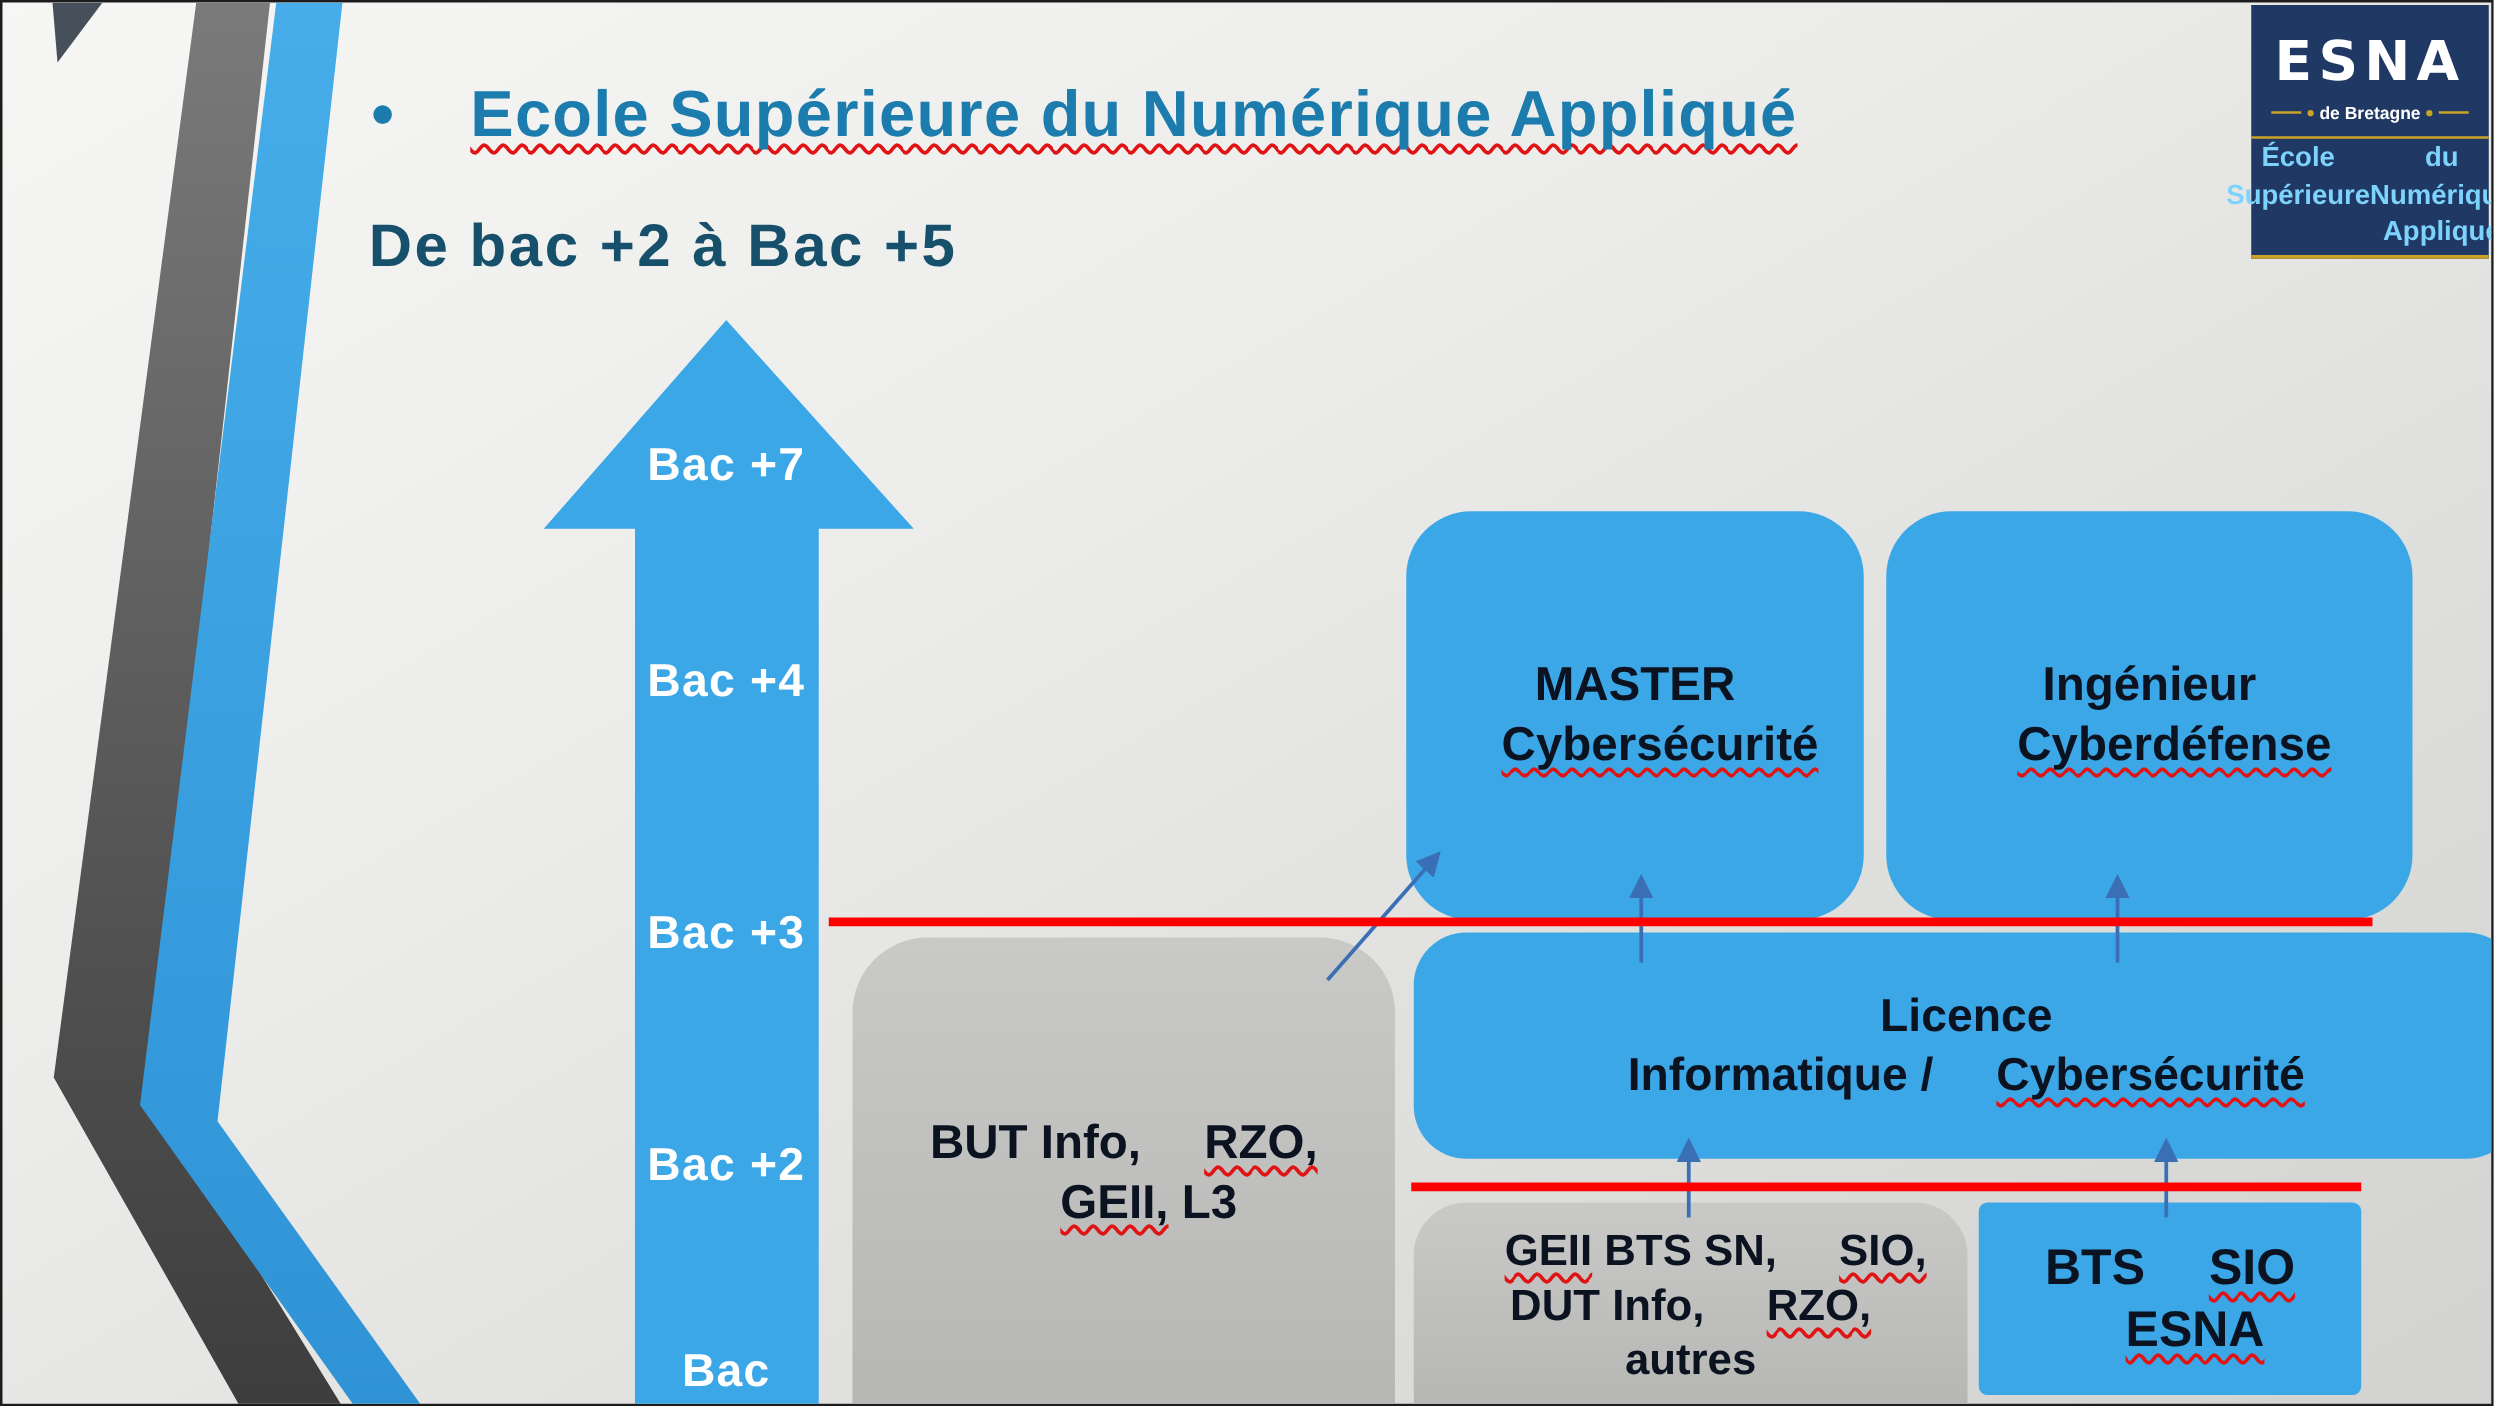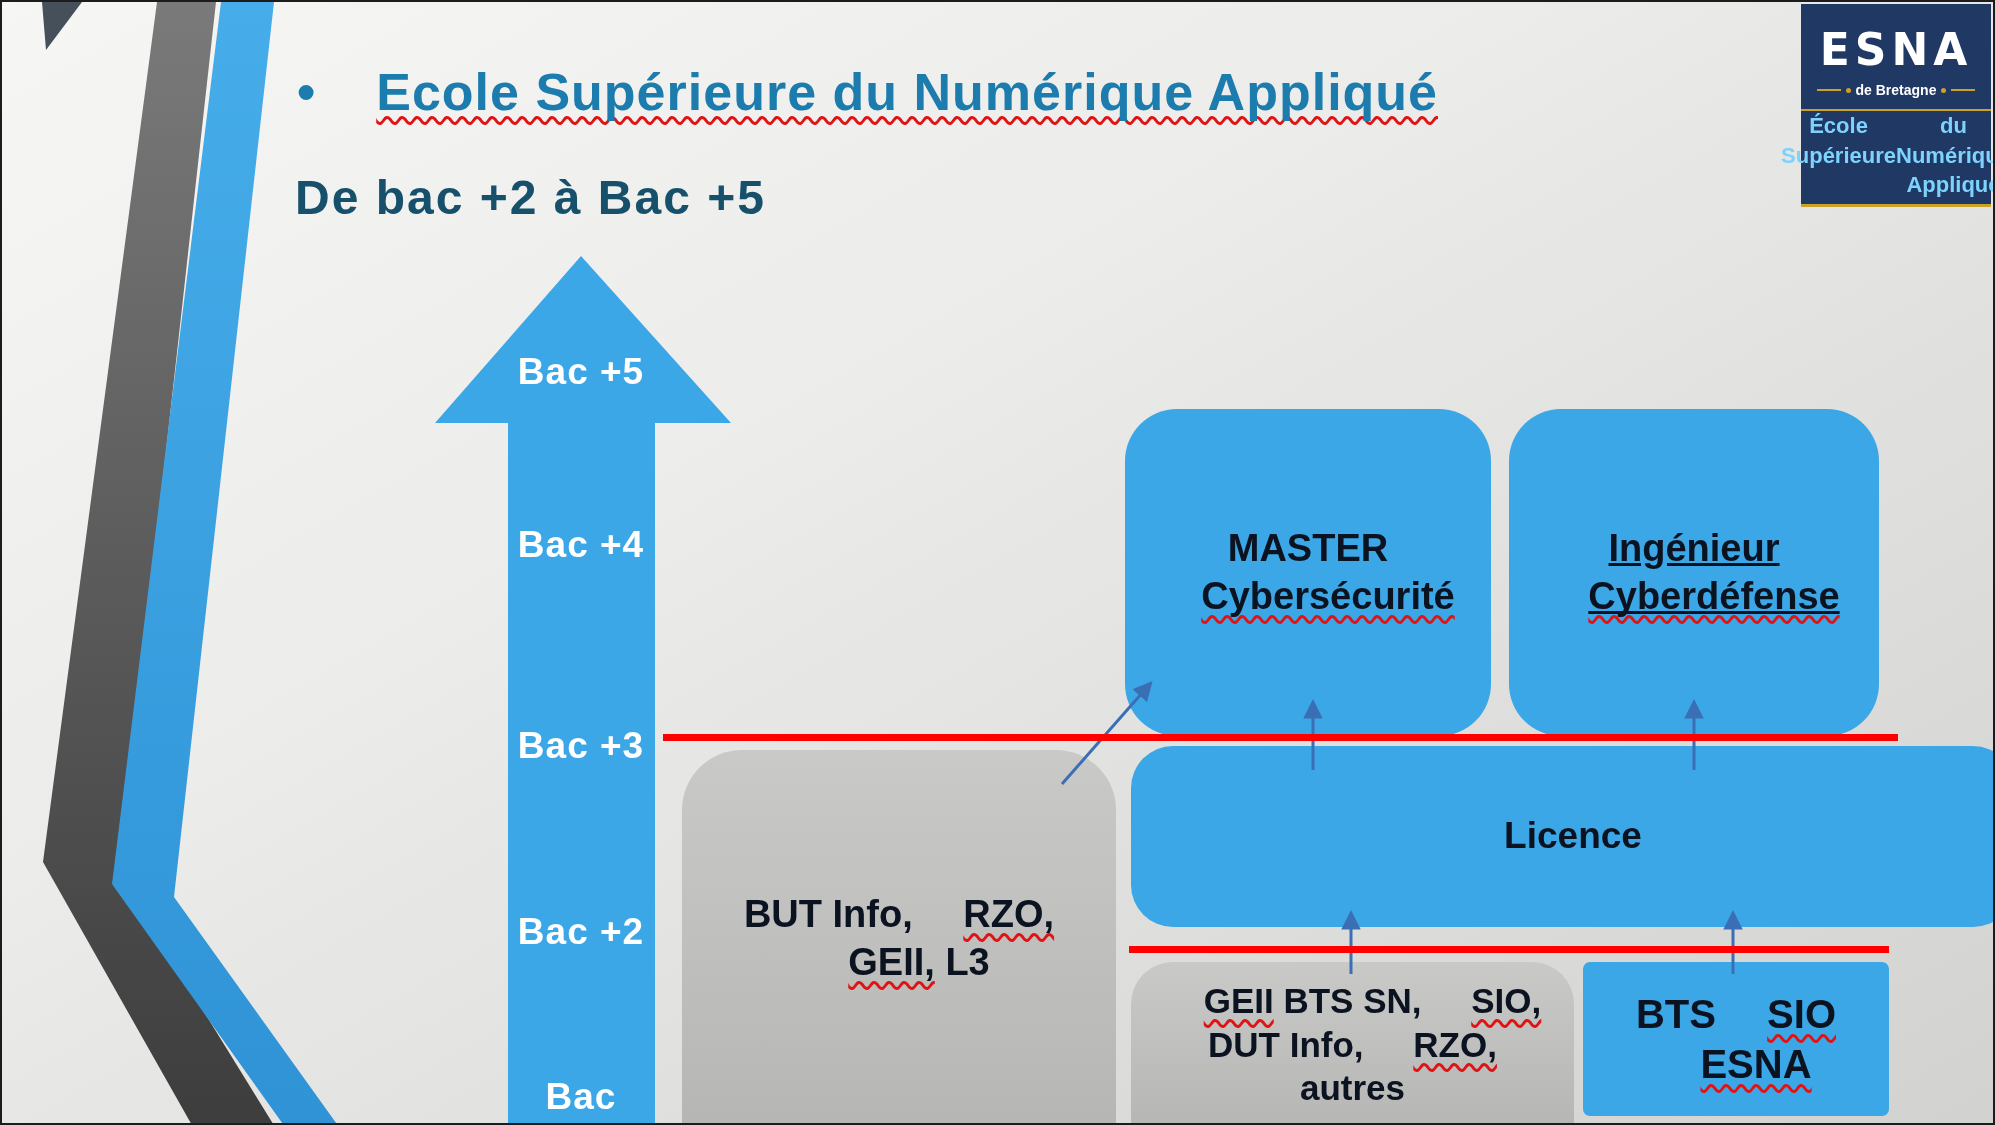--- a/index.html
+++ b/index.html
@@ -84,21 +84,21 @@
   .box {
     position:absolute; z-index:3;
     display:flex; flex-direction:column; align-items:center; justify-content:center;
     text-align:center; font-weight:700; color:#0b1220;
   }
   .box.blue { background:#3CA7E7; }
   .box.gray { background:linear-gradient(180deg,#c9c9c8 0%, #b6b6b5 100%); }
   .bl { line-height:1.25; white-space:nowrap; }
 
   #box-master { left:1123px; top:407px; width:366px; height:327px; border-radius:52px; font-size:38px; }
-  #box-ing    { left:1507px; top:407px; width:370px; height:327px; border-radius:52px; font-size:38px;text-decoration:underline; }
+  #box-ing    { left:1507px; top:407px; width:421px; height:327px; border-radius:52px; font-size:38px; }
   #box-but    { left:680px;  top:748px; width:434px; height:377px; border-radius:60px 60px 0 0; font-size:38px; }
   #box-lic    { left:1129px; top:744px; width:884px; height:181px; border-radius:42px; font-size:37px; }
   #box-dut    { left:1129px; top:960px; width:443px; height:165px; border-radius:42px 42px 0 0; font-size:35px; }
   #box-bts    { left:1581px; top:960px; width:306px; height:154px; border-radius:7px; font-size:40px; }
 </style>
 </head>
 <body>
 
 <div class="slide">
 
@@ -136,21 +136,21 @@
       <span class="gold-dot"></span>
       <span class="gold-line"></span>
     </div>
     <div class="logo-divider"></div>
     <div class="logo-tagline">
       <div>École Supérieure</div>
       <div>du Numérique Appliqué</div>
     </div>
   </div>
 
-  <div class="ladder-label" id="lad5">Bac +5</div>
+  <div class="ladder-label" id="lad5">Bac +7</div>
   <div class="ladder-label" id="lad4">Bac +4</div>
   <div class="ladder-label" id="lad3">Bac +3</div>
   <div class="ladder-label" id="lad2">Bac +2</div>
   <div class="ladder-label" id="lad0">Bac</div>
 
   <div class="box blue" id="box-master">
     <div class="bl">MASTER</div>
     <div class="bl sq">Cybersécurité</div>
   </div>
 
@@ -159,20 +159,21 @@
     <div class="bl sq">Cyberdéfense</div>
   </div>
 
   <div class="box gray" id="box-but">
     <div class="bl"><span>BUT Info, </span><span class="sq">RZO,</span></div>
     <div class="bl"><span class="sq">GEII,</span><span> L3</span></div>
   </div>
 
   <div class="box blue" id="box-lic">
     <div class="bl">Licence</div>
+    <div class="bl"><span>Informatique / </span><span class="sq">Cybersécurité</span></div>
   </div>
 
   <div class="box gray" id="box-dut">
     <div class="bl"><span class="sq">GEII</span><span> BTS SN, </span><span class="sq">SIO,</span></div>
     <div class="bl"><span>DUT Info, </span><span class="sq">RZO,</span></div>
     <div class="bl">autres</div>
   </div>
 
   <div class="box blue" id="box-bts">
     <div class="bl"><span>BTS </span><span class="sq">SIO</span></div>

